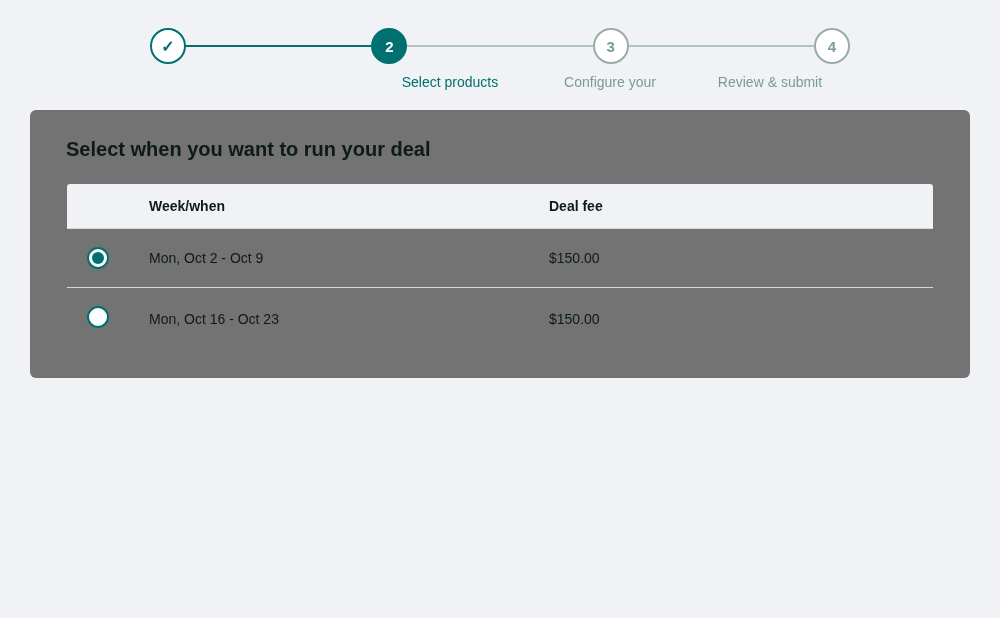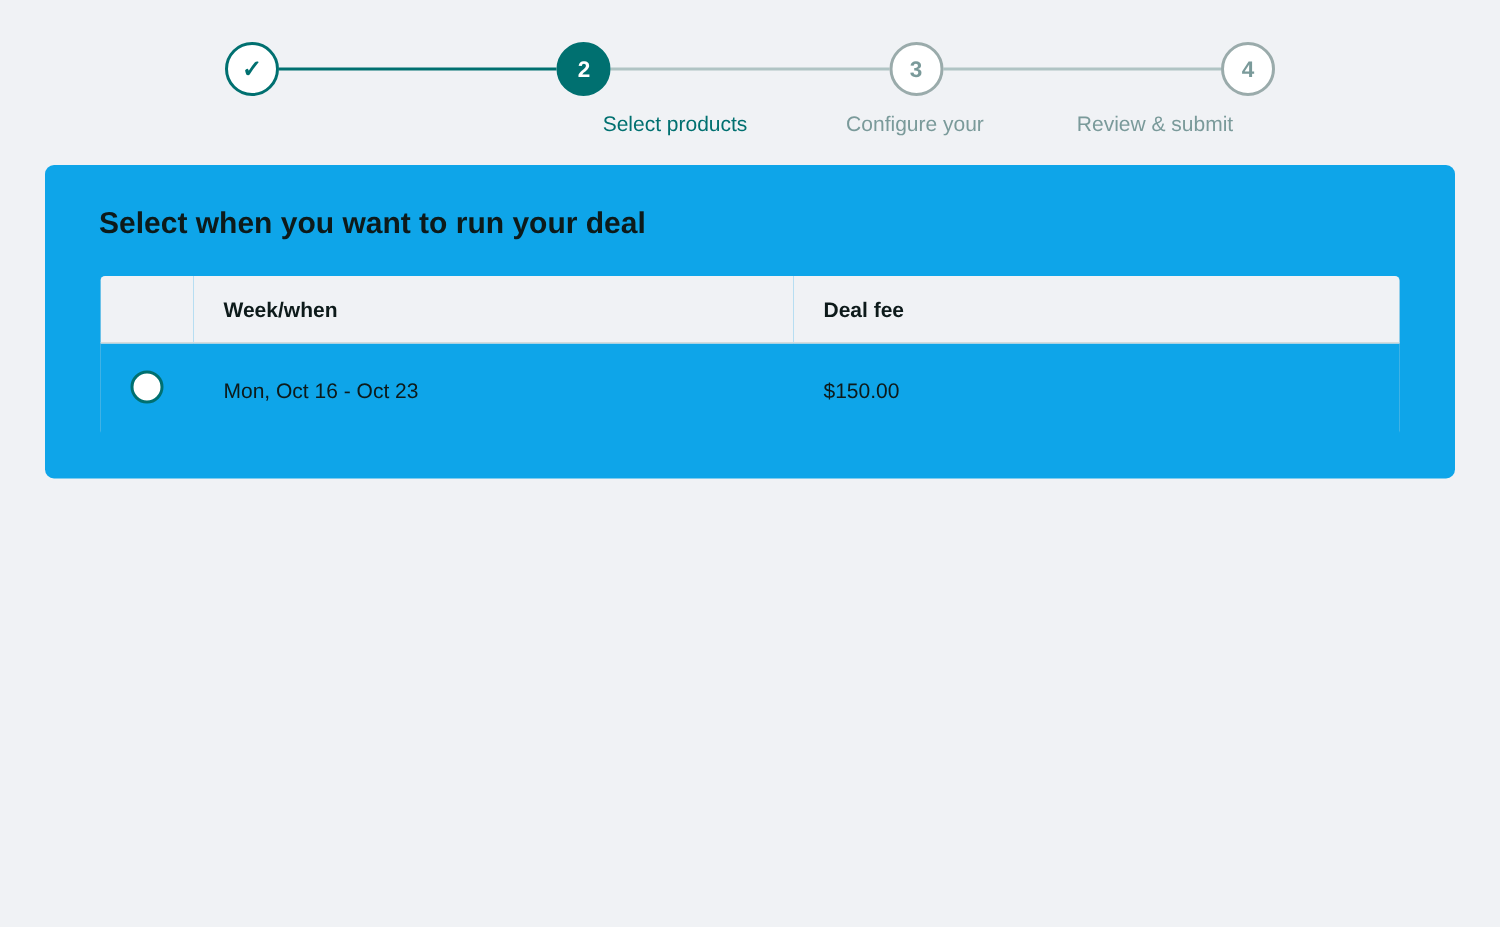--- a/index.html
+++ b/index.html
@@ -92,21 +92,21 @@
       color: #0d1a1a;
       font-weight: bold;
     }
 
     .step-label.inactive-label {
       color: #7a9a9a;
     }
 
     
     .main-content {
-      background: #0ea5e9;
+      background: #737373;
       margin: 0 30px;
       border-radius: 6px;
       padding: 28px 36px;
     }
 
     .section-title {
       font-size: 20px;
       font-weight: bold;
       color: #0d1a1a;
       margin-bottom: 22px;
@@ -227,20 +227,28 @@
   <table class="deal-table">
     <thead>
       <tr>
         <th class="col-radio"></th>
         <th class="col-week">Week/when</th>
         <th class="col-fee">Deal fee</th>
       </tr>
     </thead>
     <tbody>
 
+      <tr>
+        <td class="col-radio">
+          <div class="radio-btn selected">
+          </div>
+        </td>
+        <td class="col-week">Mon, Oct 2 - Oct 9</td>
+        <td class="col-fee">$150.00</td>
+      </tr>
 
 
       <tr>
         <td class="col-radio">
           <div class="radio-btn unselected">
           </div>
         </td>
         <td class="col-week">Mon, Oct 16 - Oct 23</td>
         <td class="col-fee">$150.00</td>
       </tr>

